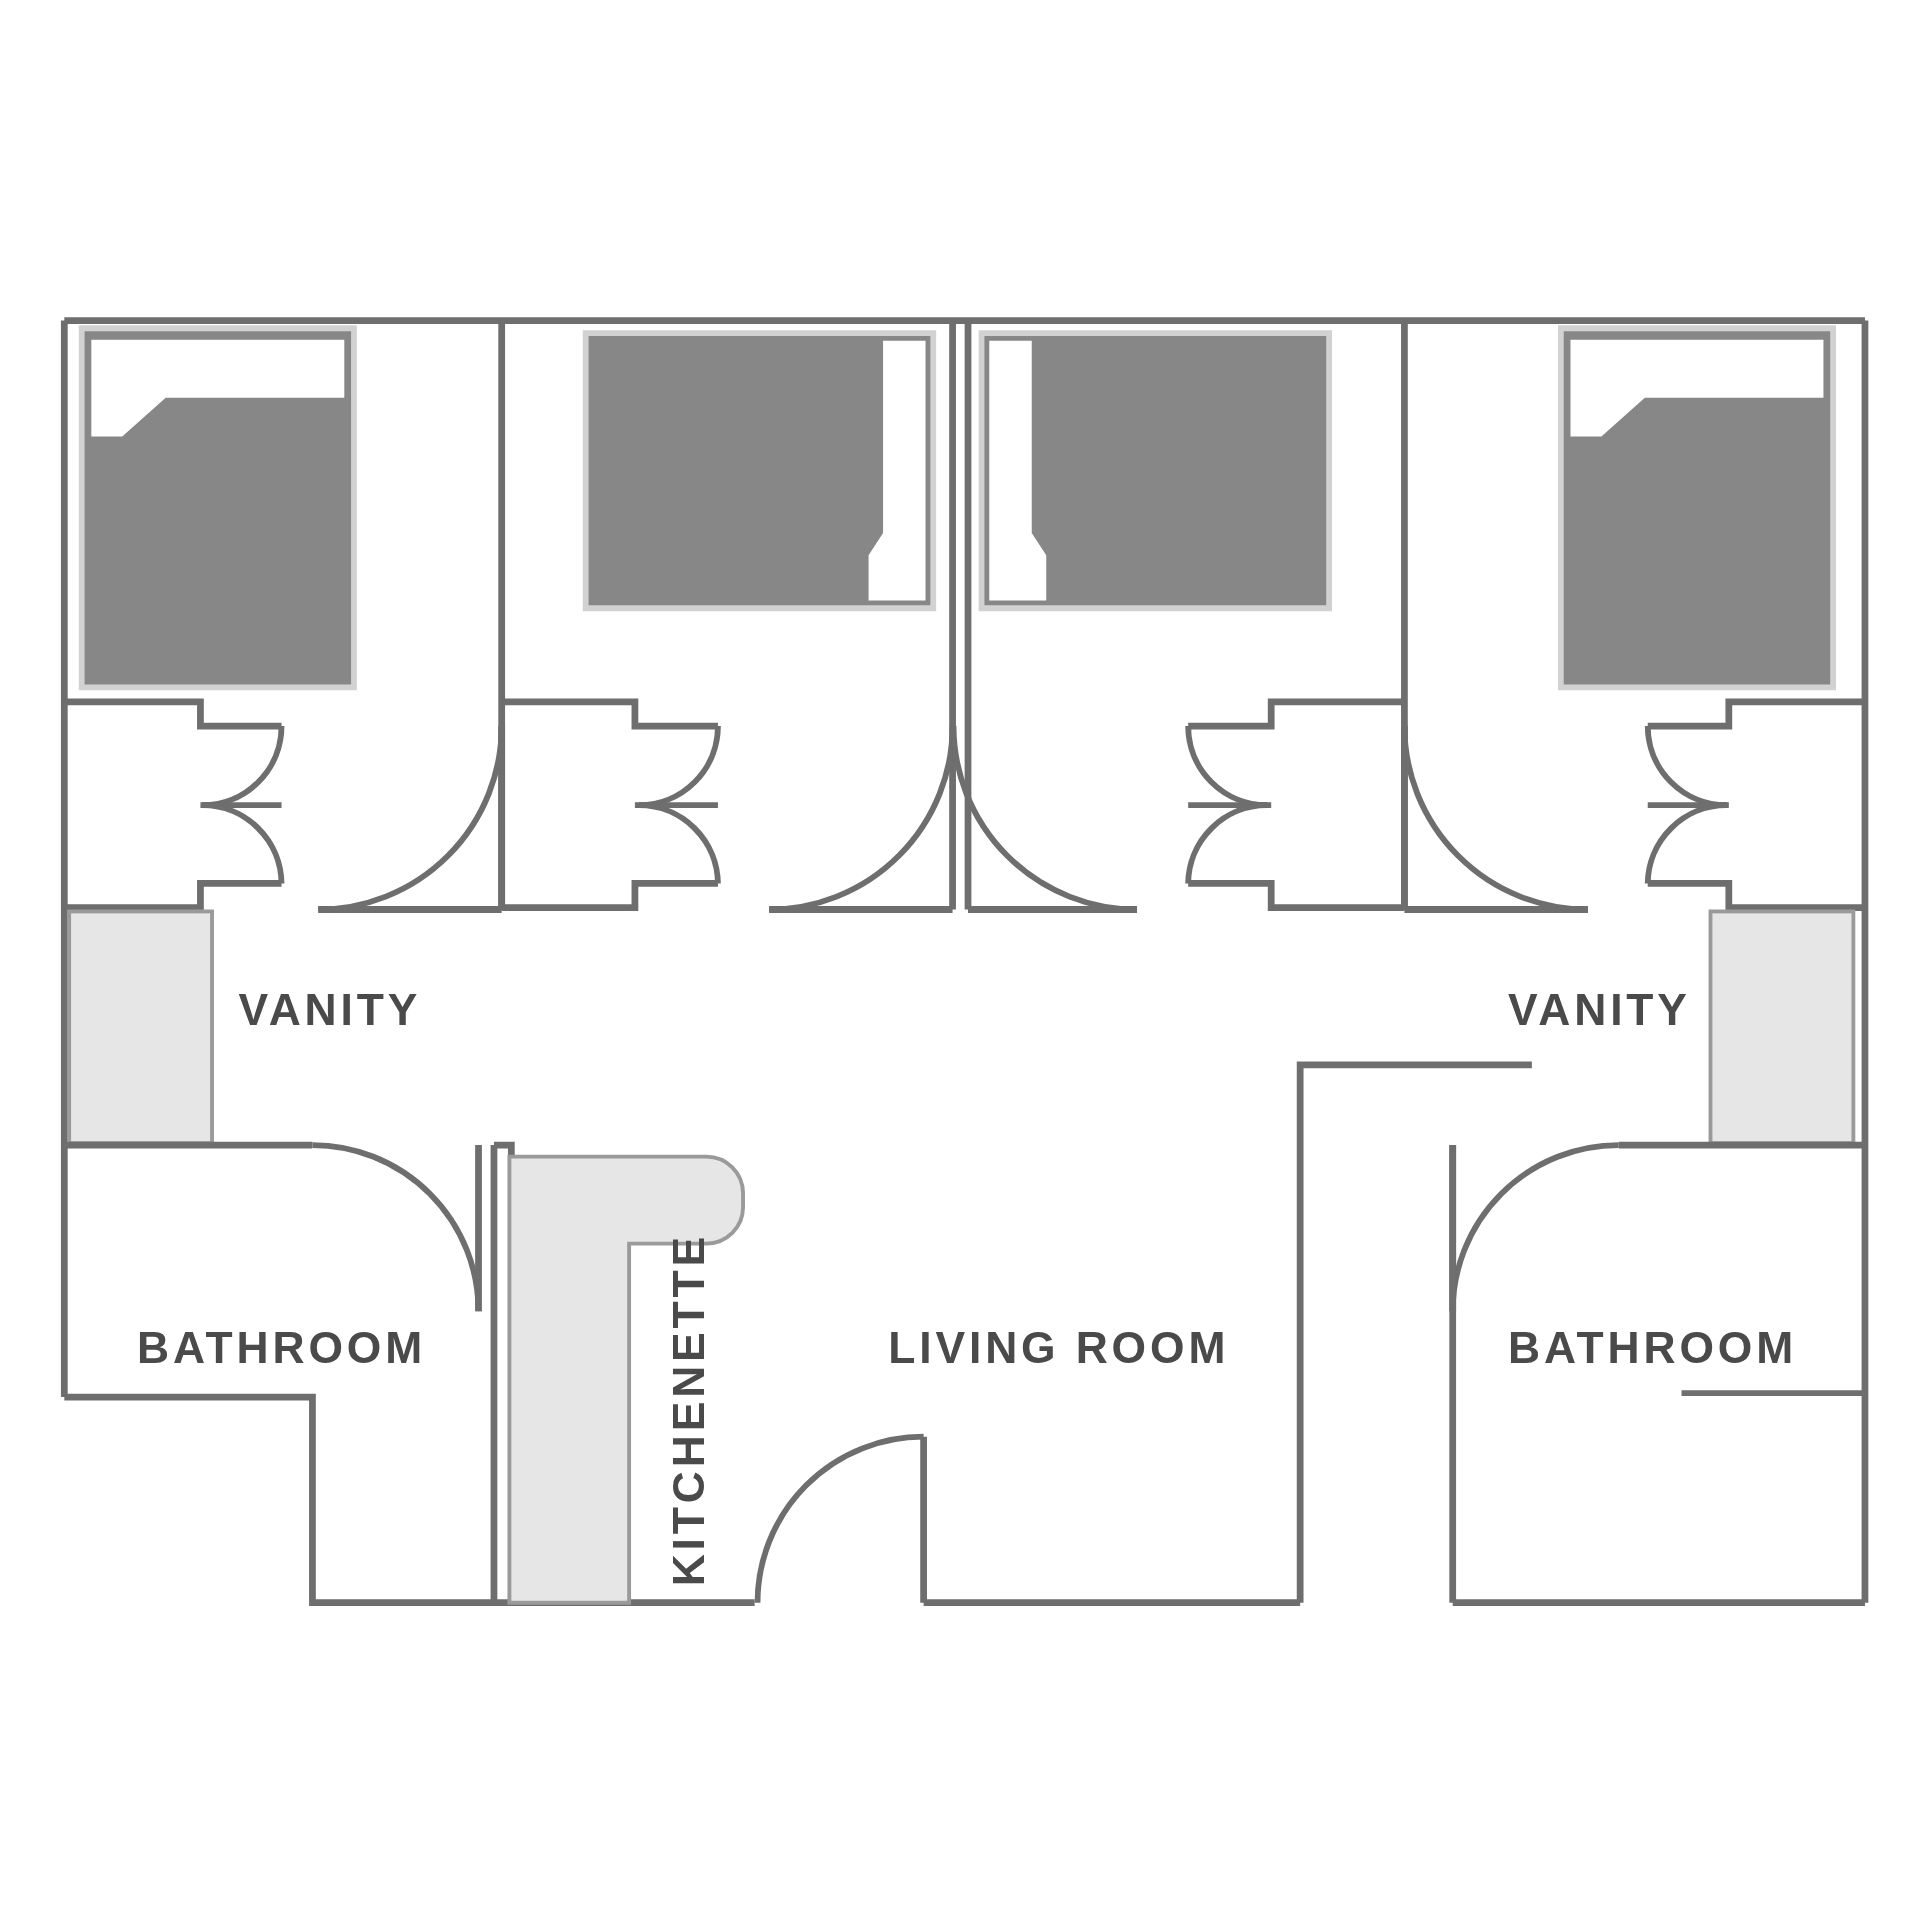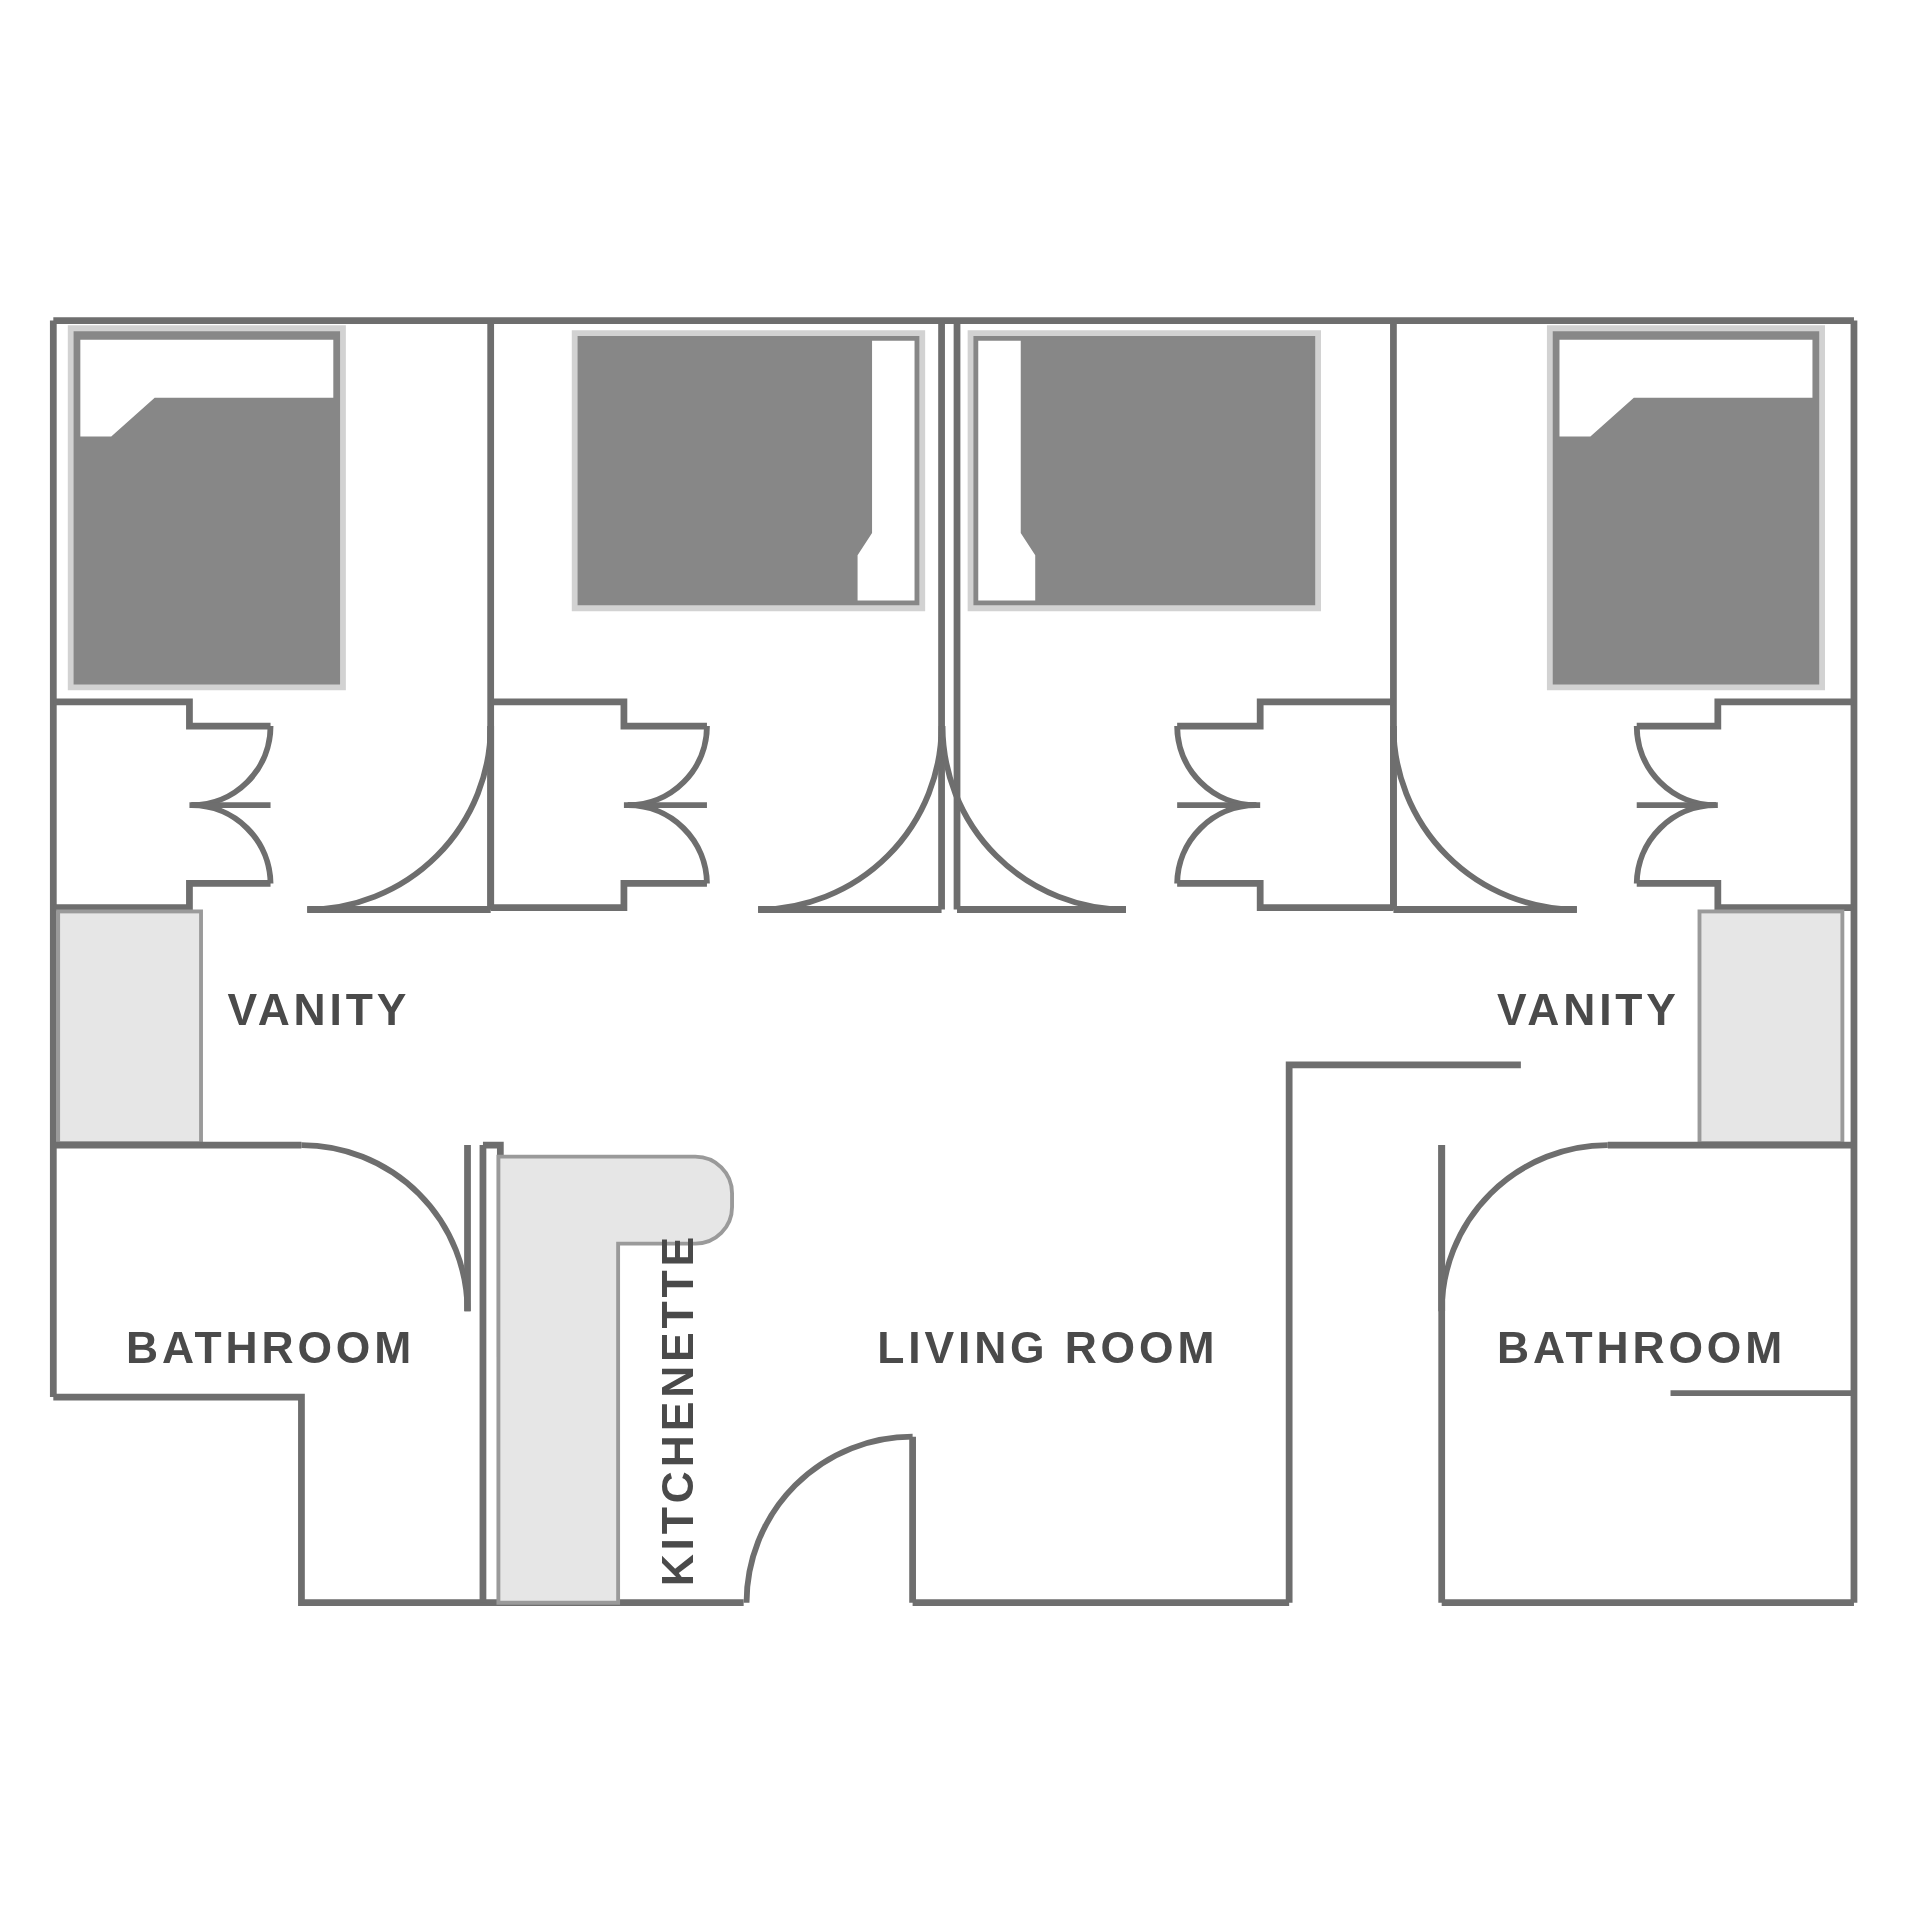--- a/index.html
+++ b/index.html
@@ -12,20 +12,21 @@
     width: 1915px;
     height: 1931px;
     font-family: "Liberation Sans", sans-serif;
     overflow: hidden;
   }
   #floorplan-root {
     position: relative;
     width: 1775px;
     height: 1931px;
     background: #ffffff;
+    padding-left: 11px;
   }
   svg#plan {
     display: block;
     width: 1915px;
     height: 1931px;
   }
   .wall {
     fill: none;
     stroke: #6e6e6e;
     stroke-width: 7;

